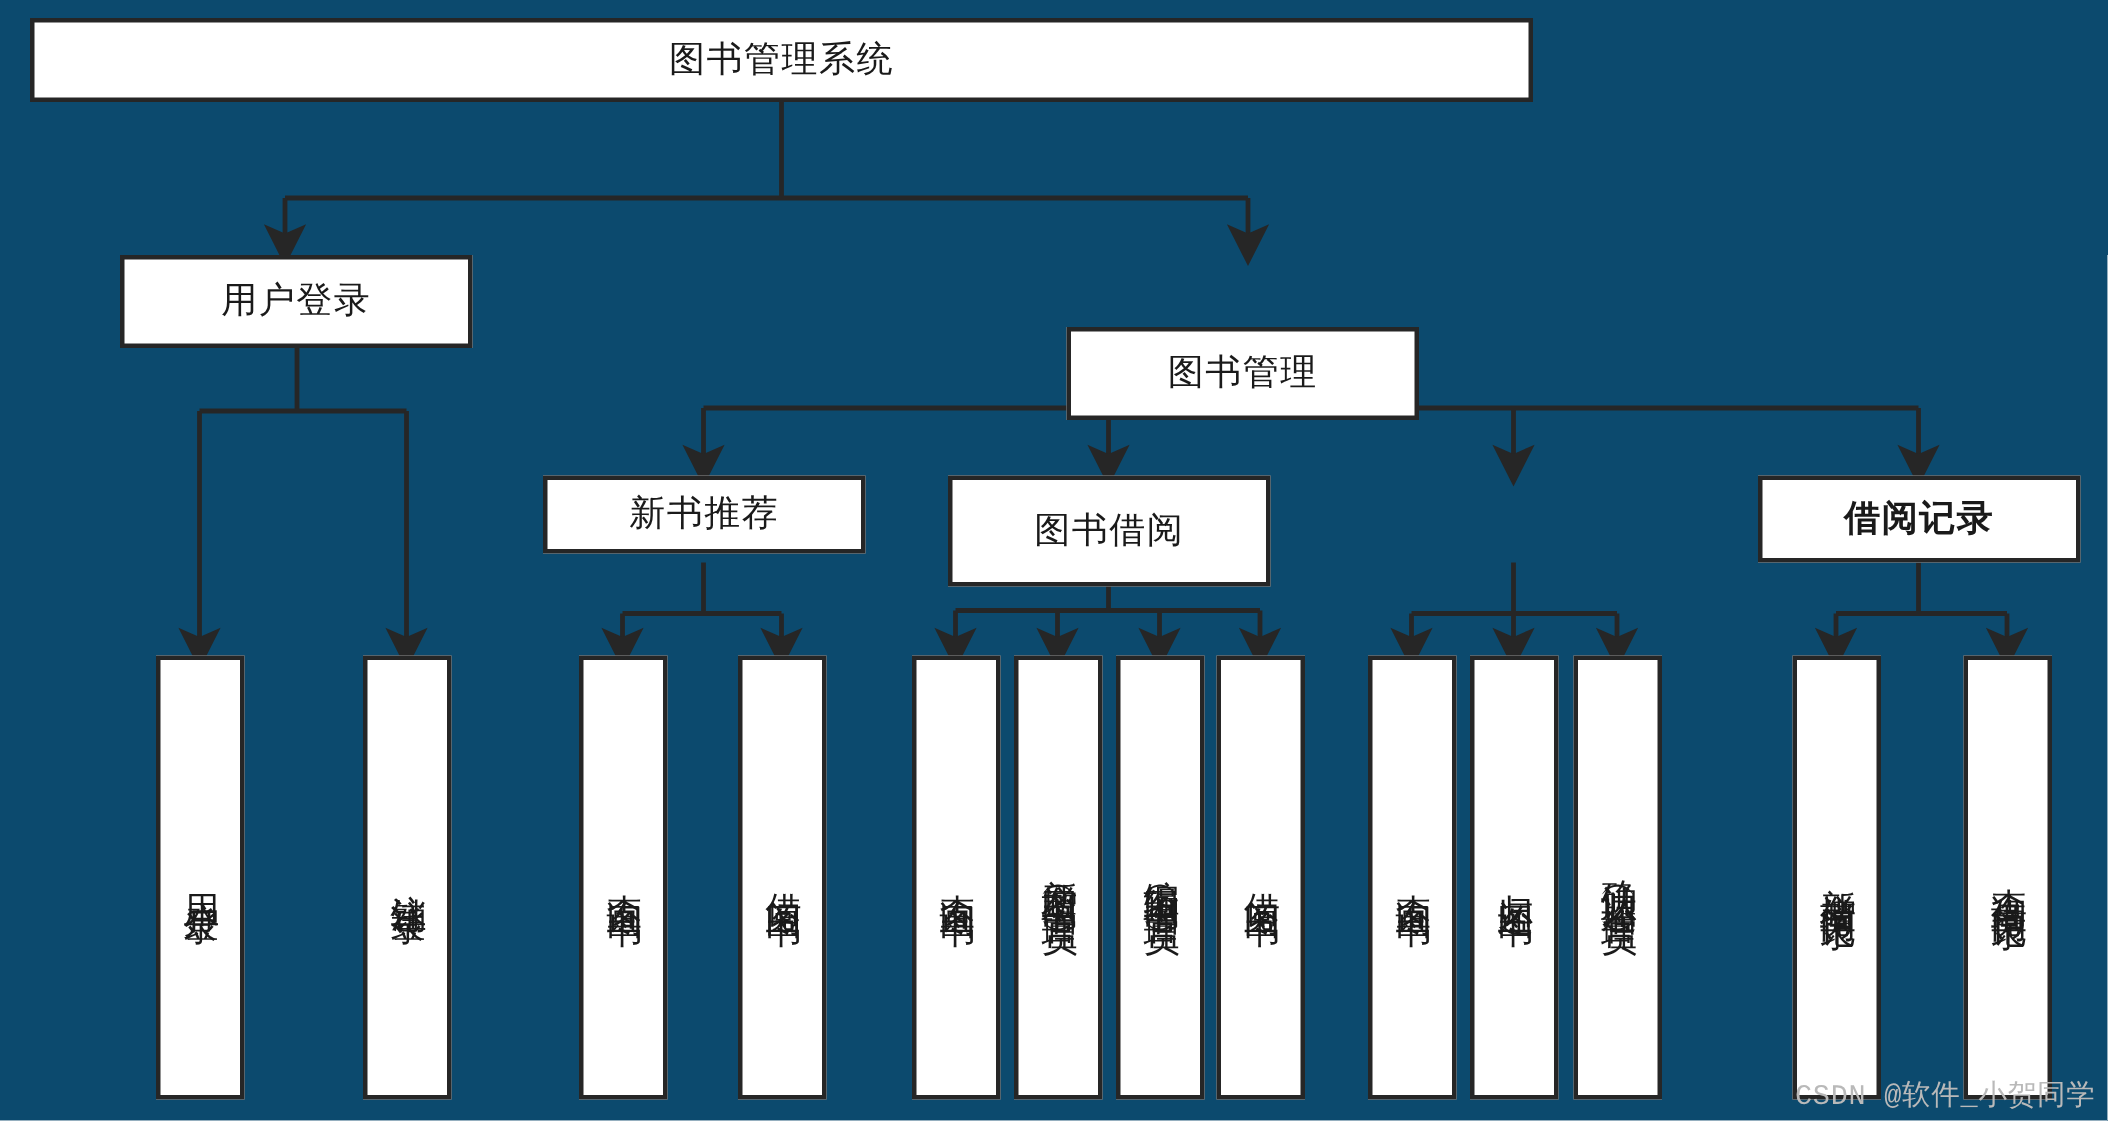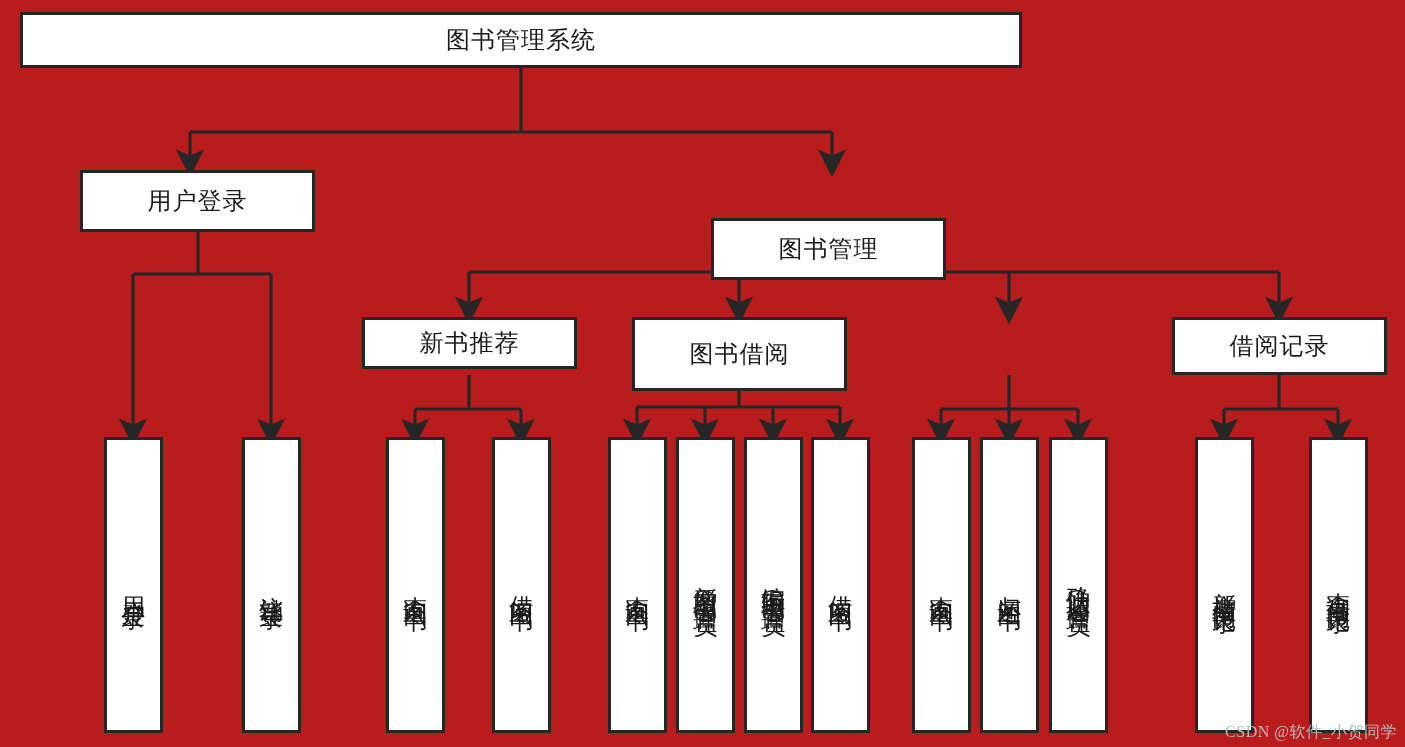--- a/index.html
+++ b/index.html
@@ -8,21 +8,21 @@
     padding: 0;
     background: #ffffff;
   }
   body {
     font-family: "Liberation Sans", "DejaVu Sans", sans-serif;
   }
   #canvas {
     position: relative;
     width: 1405px;
     height: 747px;
-    background: #b91c1c;
+    background: #0c4a6e;
     overflow: hidden;
   }
   svg#edges {
     position: absolute;
     left: 0;
     top: 0;
     width: 1405px;
     height: 747px;
     pointer-events: none;
   }
@@ -53,25 +53,25 @@
   }
   .node.vert > .vtxt {
     writing-mode: vertical-rl;
     text-orientation: upright;
     white-space: nowrap;
   }
   .watermark {
     position: absolute;
     right: 8px;
     bottom: 4px;
-    font-size: 16px;
+    font-size: 19px;
     color: #b9b9b9;
     letter-spacing: 0.5px;
     white-space: nowrap;
-    font-family: Liberation Serif, serif;
+    font-family: Liberation Mono, monospace;
     margin-left: 20px;
   }
 </style>
 </head>
 <body>
 
 <div id="canvas">
 
   <svg id="edges" viewBox="0 0 1405 747" xmlns="http://www.w3.org/2000/svg">
     <defs>
@@ -133,21 +133,21 @@
   <div class="node horiz" style="left:711px; top:170px; width:235px; height:62px;margin-top:48px;">
     <span>图书管理</span>
   </div>
 
   <div class="node horiz" style="left:362px; top:317px; width:215px; height:52px;">
     <span>新书推荐</span>
   </div>
   <div class="node horiz" style="left:632px; top:317px; width:215px; height:74px;">
     <span>图书借阅</span>
   </div>
-  <div class="node horiz" style="left:1172px; top:317px; width:215px; height:58px;">
+  <div class="node horiz" style="left:1172px; top:317px; width:215px; height:58px;font-weight:bold;">
     <span>借阅记录</span>
   </div>
 
   <div class="node vert" style="left:104px; top:437px; width:59px; height:296px;">
     <span class="vtxt">用户登录</span>
   </div>
   <div class="node vert" style="left:242px; top:437px; width:59px; height:296px;">
     <span class="vtxt">注销登录</span>
   </div>
 

